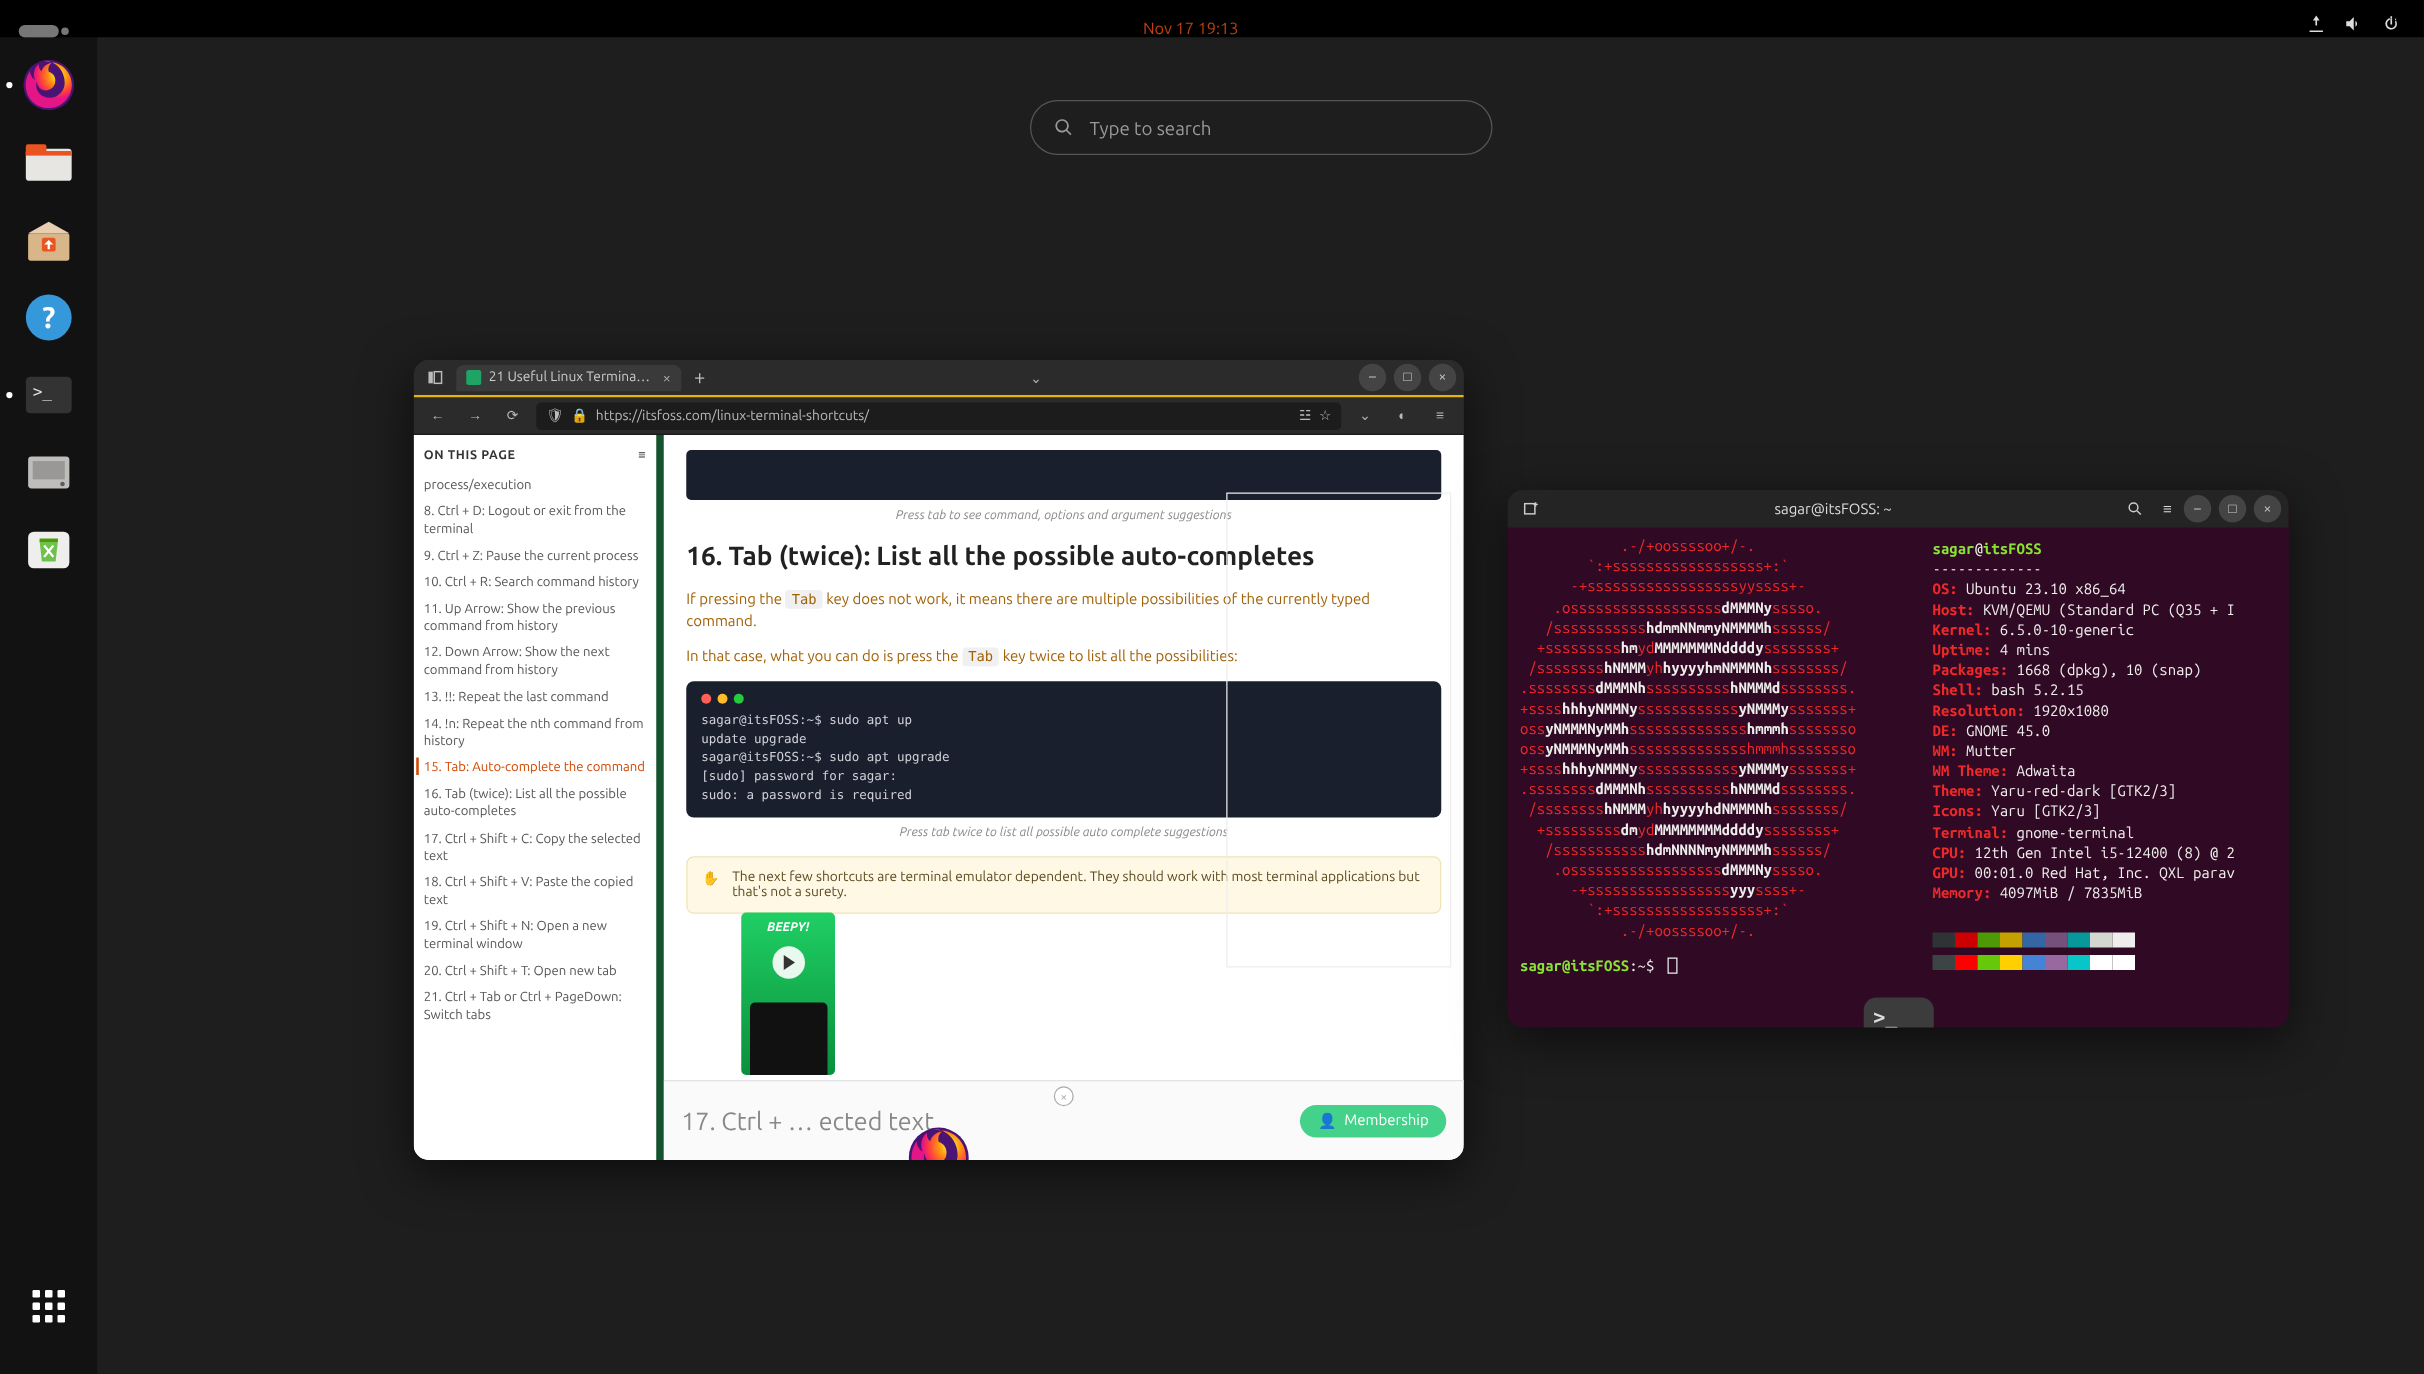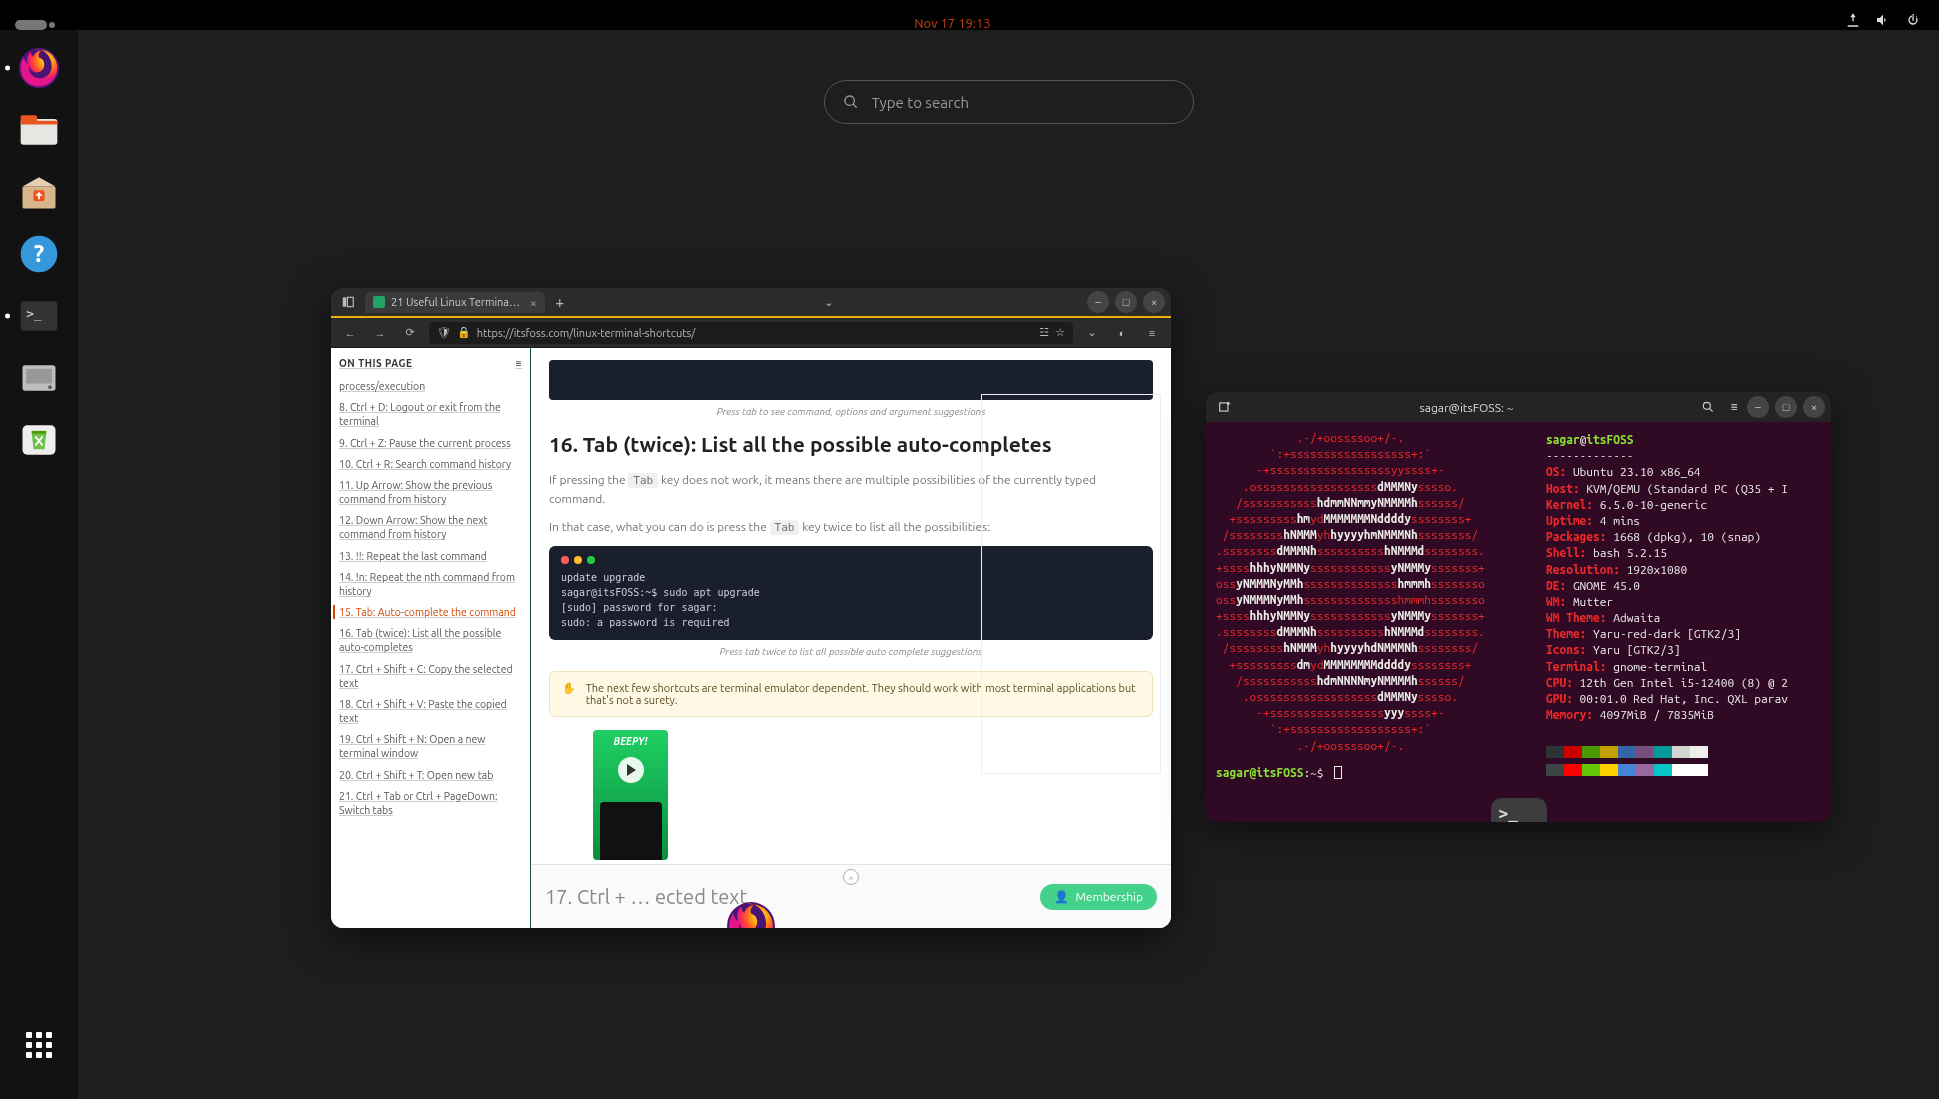--- a/index.html
+++ b/index.html
@@ -34,30 +34,30 @@
   .fx-tab .fav { width:12px; height:12px; background: #1fa463; border-radius: 2px; }
   .fx-tab .close { margin-left: 4px; font-size: 12px; color: #aaa; }
   .win-ctrl { margin-left: auto; display: flex; gap: 6px; }
   .win-ctrl .c { width: 22px; height: 22px; border-radius: 50%; background: #444; display:flex; align-items:center; justify-content:center; color:#ccc; font-size:11px; }
 
   .fx-nav { height: 30px; background: #2b2b2b; display: flex; align-items: center; padding: 0 8px; gap: 8px; border-bottom: 1px solid #1a1a1a; }
   .fx-nav .navbtn { width: 22px; height: 22px; display:flex; align-items:center; justify-content:center; color:#bbb; }
   .urlbar { flex: 1; background: #1c1c1c; border-radius: 4px; height: 22px; display: flex; align-items: center; padding: 0 8px; gap: 6px; color: #bbb; font-size: 11px; }
 
   .fx-body { display: flex; height: calc(100% - 60px); background: #fff; }
-  .fx-side { width: 200px; background: #fff; padding: 10px 8px; border-right: 1px solid #14532d; overflow: hidden; text-decoration: underline; }
+  .fx-side { width: 200px; background: #fff; padding: 10px 8px; border-right: 6px solid #14532d; overflow: hidden; }
   .fx-side .hdr { font-size: 10px; letter-spacing: 0.5px; color: #333; font-weight: 600; margin-bottom: 10px; display:flex; justify-content:space-between; }
   .fx-side a { display: block; font-size: 10.5px; line-height: 1.35; color: #555; margin-bottom: 7px; text-decoration: none; }
   .fx-side a.active { color: #d14600; border-left: 2px solid #d14600; padding-left: 4px; margin-left: -6px; }
 
   .fx-main { flex: 1; padding: 12px 18px; overflow: hidden; position: relative; }
   .fx-main .darkblock { height: 40px; background: #1a1f2e; border-radius: 4px; margin-bottom: 6px; }
   .fx-main .cap { font-size: 10px; font-style: italic; color: #888; text-align: center; margin-bottom: 14px; }
   .fx-main h2 { font-size: 21px; font-weight: 700; color: #222; line-height: 1.25; margin-bottom: 14px; }
-  .fx-main p { font-size: 12px; color: #737373; line-height: 1.5; margin-bottom: 10px; }
+  .fx-main p { font-size: 12px; color: #a16207; line-height: 1.5; margin-bottom: 10px; }
   .fx-main code { background: #f0f0f0; padding: 1px 5px; border-radius: 3px; font-family: monospace; font-size: 11px; }
   .codebox { background: #1a1f2e; border-radius: 6px; padding: 10px 12px; margin: 10px 0 6px; font-family: monospace; font-size: 10px; line-height: 1.5; color: #cfcfd5; }
   .codebox .dots { display:flex; gap:5px; margin-bottom:6px; }
   .codebox .dots span { width:8px; height:8px; border-radius:50%; }
   .beepy { position: absolute; left: 62px; bottom: 68px; width: 75px; height: 130px; background: linear-gradient(#1fcf64,#0a8f3c); border-radius: 4px; display:flex; flex-direction:column; align-items:center; padding-top:6px; }
   .beepy .lbl { color:#fff; font-size:10px; font-weight:700; font-style:italic; }
   .beepy .play { margin-top:10px; width:26px; height:26px; border-radius:50%; background:rgba(255,255,255,0.9); display:flex; align-items:center; justify-content:center; }
   .beepy .play::after { content:""; border-left:9px solid #333; border-top:6px solid transparent; border-bottom:6px solid transparent; margin-left:2px; }
   .beepy .dev { margin-top:auto; width:62px; height:58px; background:#111; border-radius:4px 4px 0 0; }
   .note { background:#fff8e5; border:1px solid #f0e3b5; border-radius:6px; padding:10px 12px; font-size:11px; color:#5b4b1f; display:flex; gap:10px; }
@@ -265,20 +265,21 @@
         <h2>16. Tab (twice): List all the possible auto-completes</h2>
         <p><span>If pressing the </span><code>Tab</code><span> key does not work, it means there are multiple possibilities of the currently typed command.</span></p>
         <p><span>In that case, what you can do is press the </span><code>Tab</code><span> key twice to list all the possibilities:</span></p>
         <div class="codebox">
           <div class="dots">
               <span style="background:#ff5f56"></span>
               <span style="background:#ffbd2e"></span>
               <span style="background:#27c93f"></span>
             </div>
           <div id="codelines">
+              <div>sagar@itsFOSS:~$ sudo apt up</div>
               <div>update   upgrade</div>
               <div>sagar@itsFOSS:~$ sudo apt upgrade</div>
               <div>[sudo] password for sagar:</div>
               <div>sudo: a password is required</div>
             </div>
         </div>
         <div class="cap">Press tab twice to list all possible auto complete suggestions</div>
         <div class="note">
           <span>✋</span>
           <span>The next few shortcuts are terminal emulator dependent. They should work with most terminal applications but that's not a surety.</span>

